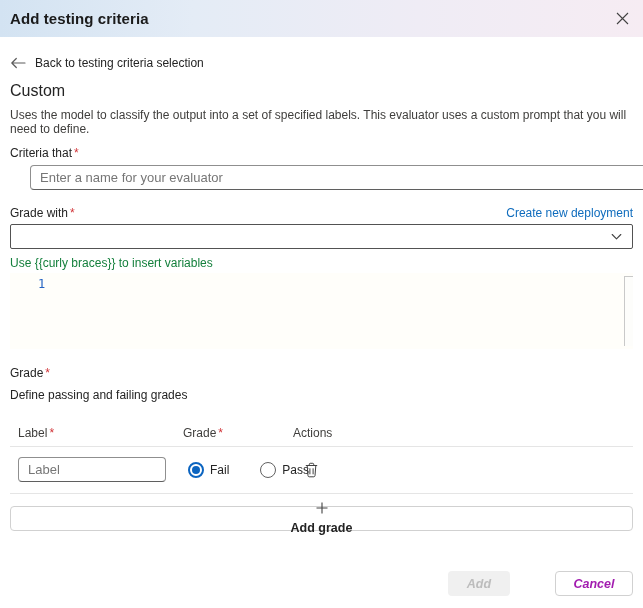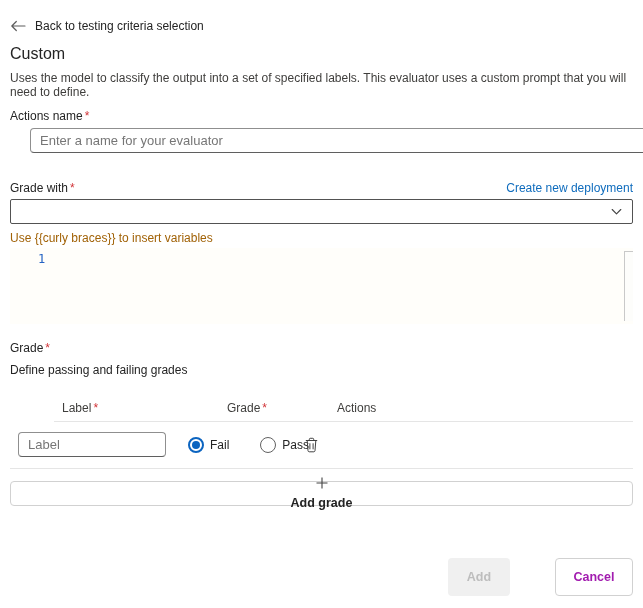--- a/index.html
+++ b/index.html
@@ -37,47 +37,47 @@
   .req { color:#d13438; margin-left:2px; }
 
   .criteria-block { margin-top:10px; }
   .text-input {
     display:block; width:100%; height:25px; margin-top:5px;
     border:1px solid #8f8f8f; border-bottom-color:#5f5f5f; border-radius:4px;
     padding:0 9px; font-size:13px; font-family:inherit; color:#242424; outline:none; background:#fff;margin-left:20px;
   }
   .text-input::placeholder { color:#767676; }
 
-  .grade-with-row { margin-top:28px; display:flex; justify-content:space-between; align-items:center; }
+  .grade-with-row { margin-top:16px; display:flex; justify-content:space-between; align-items:center; }
   .link { font-size:12px; color:#0f6cbd; text-decoration:none; cursor:pointer; }
   .dropdown {
     margin-top:4px; height:25px; border:1px solid #525252; border-radius:2px; background:#fff;
     display:flex; align-items:center; justify-content:space-between; padding:0 9px; cursor:pointer;
   }
   .dropdown-value { font-size:13px; color:#242424; }
 
   .prompt-label { margin-top:11px; }
-  .prompt-hint { margin-top:7px; font-size:12px; color:#a16207; }
+  .prompt-hint { margin-top:7px; font-size:12px; color:#15803d; }
   .editor {
     margin-top:3px; height:76px; background:#fffefa; position:relative;
     font-family:"DejaVu Sans Mono", monospace;
   }
   .editor-line-number { position:absolute; top:4px; left:28px; font-size:12px; color:#2563c4; }
   .editor-content { position:absolute; top:4px; left:48px; right:14px; font-size:12px; color:#242424; white-space:pre; }
   .editor-scrollbar {
     position:absolute; top:3px; right:0; width:9px; height:70px;
     border-left:1px solid #c9c9c9; border-top:1px solid #c9c9c9; background:#fdfdfb;
   }
 
   .grades-label { margin-top:17px; }
   .grades-hint { margin-top:8px; font-size:12px; color:#242424; }
 
   .grades-table { margin-top:24px; }
   .thead, .trow { display:grid; grid-template-columns:173px 110px 1fr; align-items:center; }
-  .thead { padding-bottom:6px; border-bottom:1px solid #e5e5e5;margin-left:44px; }
+  .thead { padding-bottom:6px; border-bottom:1px solid #e5e5e5; }
   .th { font-size:12px; color:#3f3e3c; }
   .th:first-child, .td:first-child { padding-left:8px; }
   .trow { padding:10px 0 11px 0; border-bottom:1px solid #e5e5e5; }
   .label-input {
     width:148px; height:25px; border:1px solid #8f8f8f; border-bottom-color:#5f5f5f;
     border-radius:4px; padding:0 9px; font-size:13px; font-family:inherit; color:#242424; outline:none;
   }
   .label-input::placeholder { color:#767676; }
 
   .radio-cell { display:flex; align-items:center; gap:31px; padding-left:5px; }
@@ -96,49 +96,59 @@
   .trash-btn { background:transparent; border:none; cursor:pointer; padding:2px; display:flex; }
 
   .add-grade-btn {
     margin-top:12px; width:100%; height:25px; background:#fff;
     border:1px solid #d1d1d1; border-radius:4px; cursor:pointer;
     display:flex; align-items:center; justify-content:center; gap:7px;
     font-size:12.5px; font-weight:600; color:#242424; font-family:inherit;flex-direction:column;
   }
 
   .footer { margin-top:auto; padding-bottom:12px; display:flex; justify-content:flex-end; gap:9px; }
-  .btn { height:38px; border-radius:4px; font-size:12.5px; font-weight:600; font-family:inherit; }
+  .btn { height:25px; border-radius:4px; font-size:12.5px; font-weight:600; font-family:inherit;font-style:italic; }
   .btn-add { width:62px; background:#f0f0f0; border:none; color:#bdbdbd; cursor:default; }
   .btn-cancel { width:78px; background:#fff; border:1px solid #d1d1d1; color:#a21caf; cursor:pointer;margin-left:36px; }
 
   svg { display:block; }
 </style>
 </head>
 <body>
 
 <div class="panel">
 
+  <div class="header">
+    <span class="header-title">Add testing criteria</span>
+    <button class="close-btn" aria-label="Close">
+      <span>
+        <svg width="13" height="13" viewBox="0 0 13 13">
+            <path d="M1 1l11 11M12 1L1 12" stroke="#424242" stroke-width="1.1" fill="none"></path>
+          </svg>
+      </span>
+    </button>
+  </div>
 
   <div class="body">
 
     <div class="back-row">
       <span>
         <svg width="16" height="12" viewBox="0 0 16 12">
             <path d="M15 6H1.8M6.3 1.5L1.8 6l4.5 4.5" stroke="#5c5c5c" stroke-width="1.2" fill="none" stroke-linecap="round" stroke-linejoin="round"></path>
           </svg>
       </span>
       <span>Back to testing criteria selection</span>
     </div>
 
     <div class="heading">Custom</div>
     <div class="desc">Uses the model to classify the output into a set of specified labels. This evaluator uses a custom prompt that you will need to define.</div>
 
     <div class="criteria-block">
       <div class="field-label">
-        <span>Actions name</span><span class="req">*</span>
+        <span>Criteria that</span><span class="req">*</span>
       </div>
       <input class="text-input" type="text" placeholder="Enter a name for your evaluator" style="">
     </div>
 
     <div class="grade-with-row">
       <div class="field-label">
         <span>Grade with</span><span class="req">*</span>
       </div>
       <a class="link">Create new deployment</a>
     </div>

